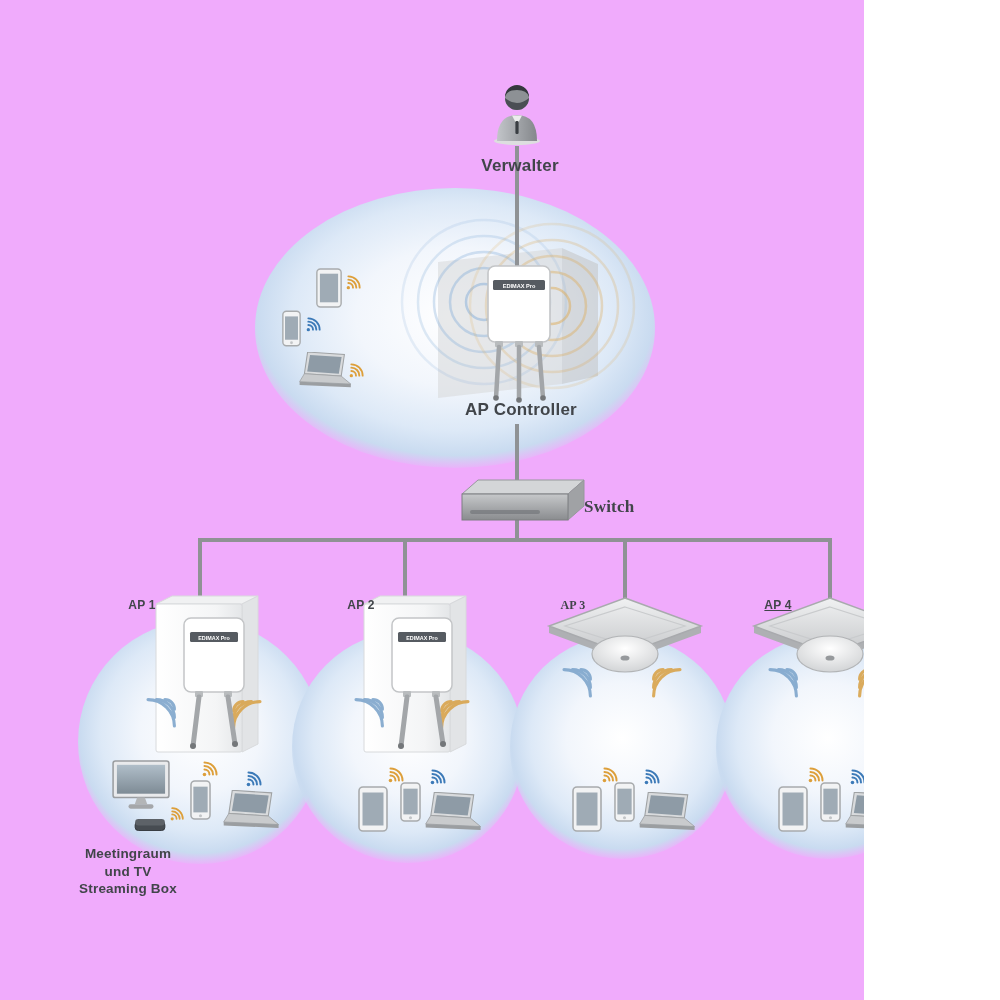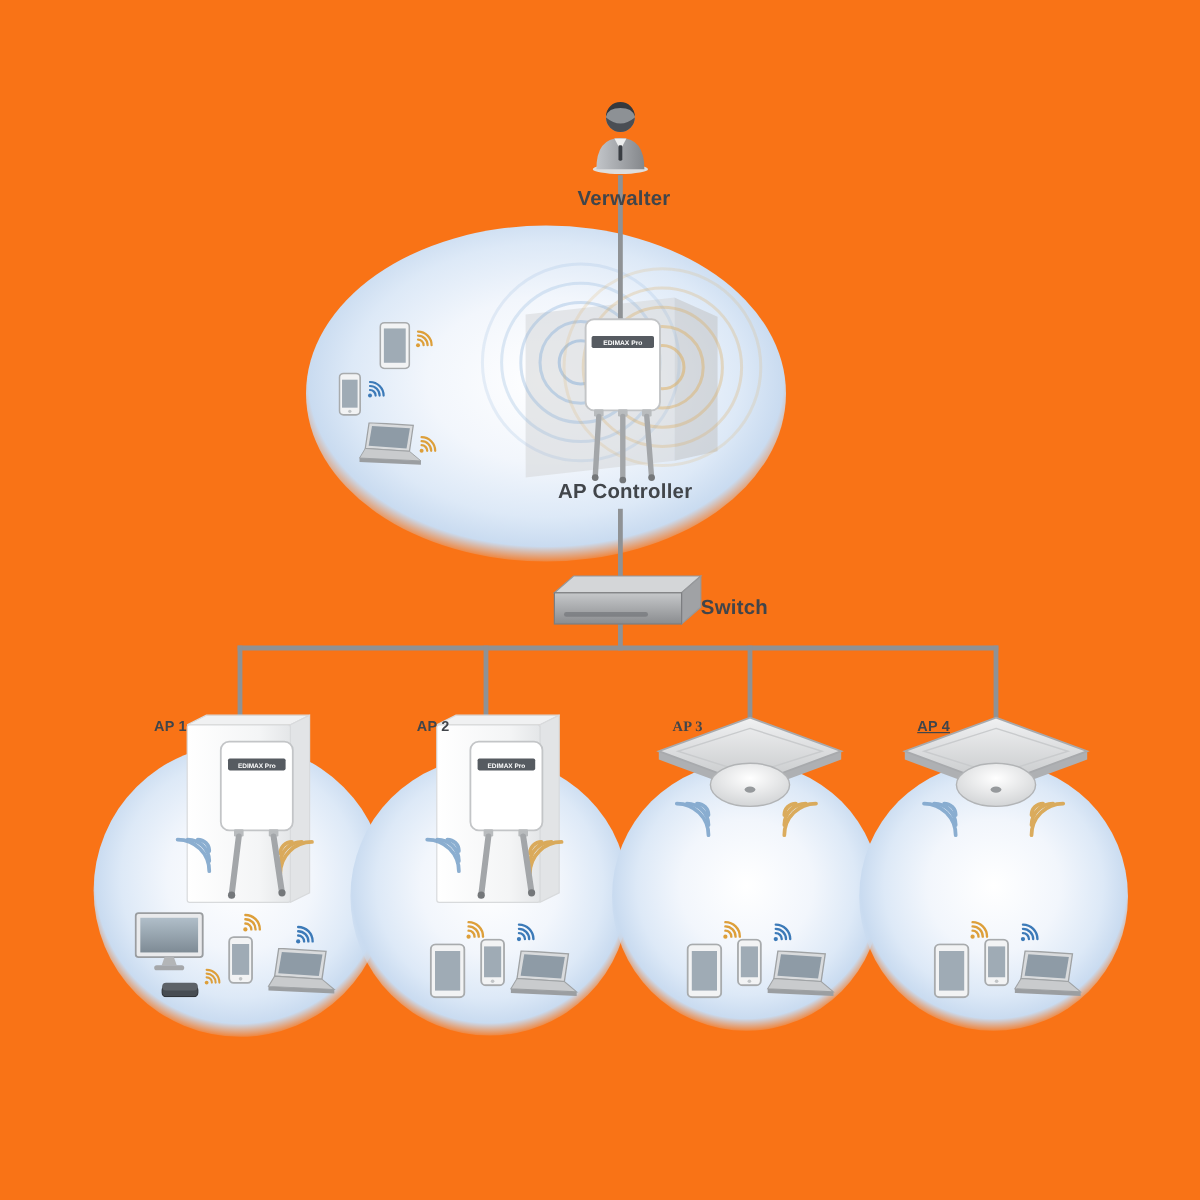--- a/index.html
+++ b/index.html
@@ -1,24 +1,24 @@
 <!DOCTYPE html>
 <html><head>
 <meta charset="utf-8">
 <style>
   * { margin:0; padding:0; box-sizing:border-box; }
   html,body { background:#ffffff; font-family:"Liberation Sans", sans-serif; }
-  #stage { position:relative; width:1000px; height:1000px; background:#f97316; overflow:hidden; }
+  #stage { position:relative; width:864px; height:1000px; background:#f0abfc; overflow:hidden; }
   #diagram-svg { position:absolute; left:0; top:0; }
   .lbl { position:absolute; transform:translateX(-50%); color:#41454a; font-weight:bold;
          text-align:center; white-space:pre-line; letter-spacing:0.2px; }
   .lbl-17 { font-size:17px; }
   .lbl-16 { font-size:12px; }
   .lbl-13 { font-size:13.5px; line-height:1.3; }
-  .lbl-left { transform:none; text-align:left; }
+  .lbl-left { transform:none; text-align:left;font-family:Liberation Serif, serif; }
 </style>
 </head>
 <body>
 
 <div id="stage">
 
 <svg id="diagram-svg" width="1000" height="1000" viewBox="0 0 1000 1000" xmlns="http://www.w3.org/2000/svg">
   <defs>
     <radialGradient id="bubbleGrad" cx="50%" cy="46%" r="55%">
       <stop offset="0%" stop-color="#ffffff"></stop>
@@ -249,14 +249,17 @@
   <use href="#person" x="489" y="84" width="56" height="62"></use>
 </svg>
 
 <div class="lbl lbl-17" style="left:520px; top:156px;">Verwalter</div>
 <div class="lbl lbl-17" style="left:521px; top:400px;">AP Controller</div>
 <div class="lbl lbl-17 lbl-left" style="left:584px; top:497px;">Switch</div>
 <div class="lbl lbl-16" style="left:142px; top:598px;">AP 1</div>
 <div class="lbl lbl-16" style="left:361px; top:598px;">AP 2</div>
 <div class="lbl lbl-16" style="left:573px; top:598px;font-family:Liberation Serif, serif;">AP 3</div>
 <div class="lbl lbl-16" style="left:778px; top:598px;text-decoration:underline;">AP 4</div>
+<div class="lbl lbl-13" style="left:128px; top:845px;">Meetingraum
+und TV
+Streaming Box</div>
 
 </div>
 
 </body></html>

